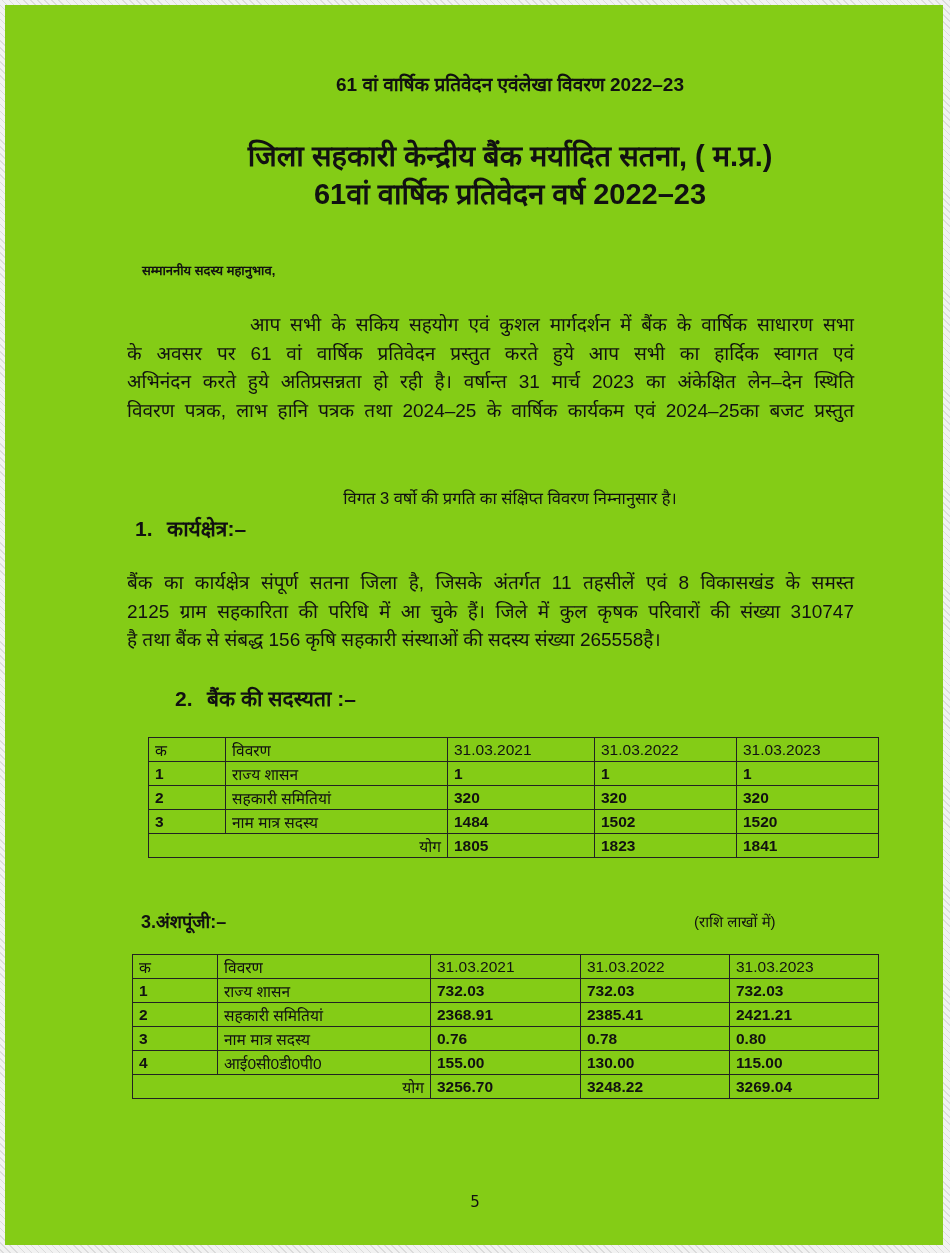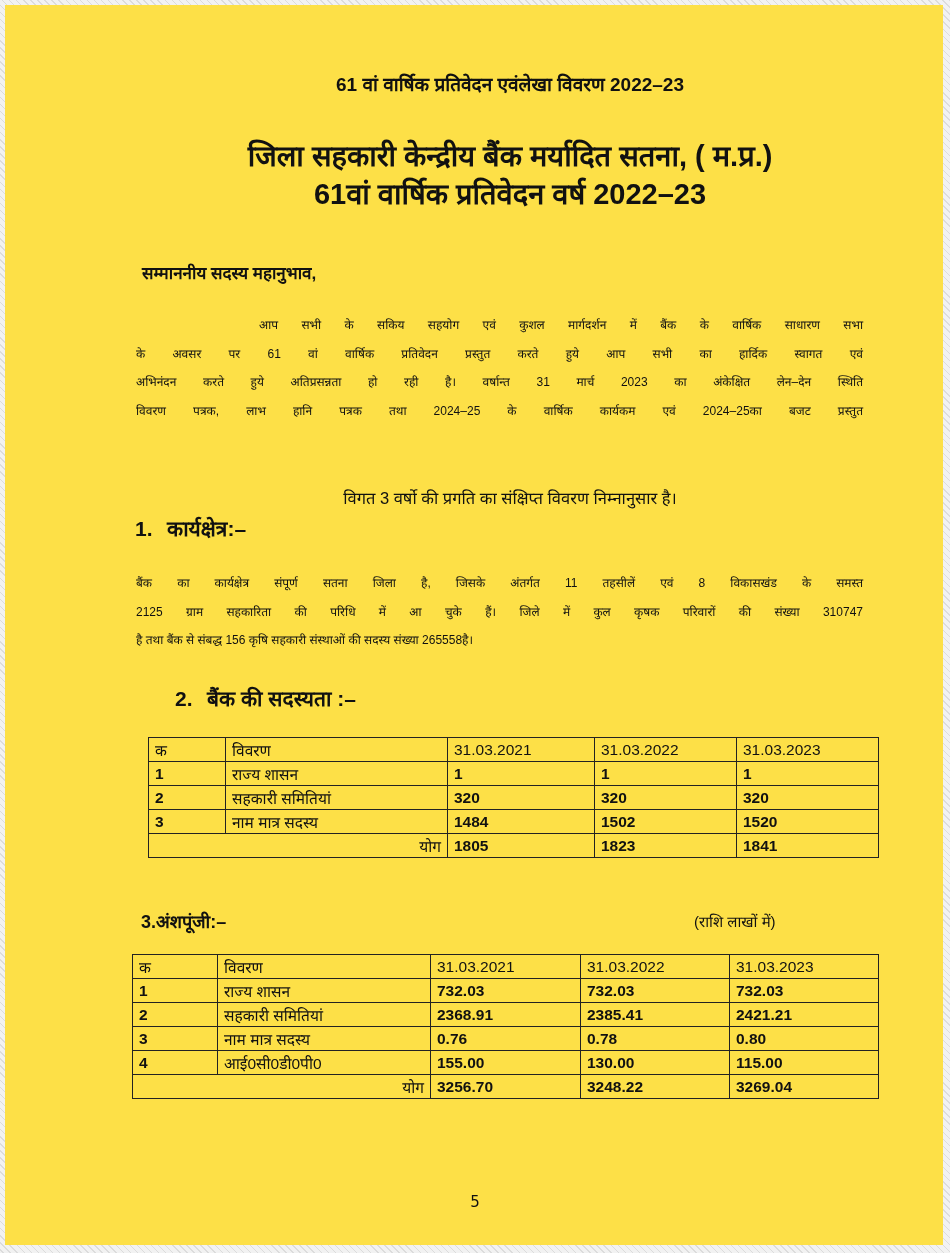--- a/index.html
+++ b/index.html
@@ -5,29 +5,29 @@
   html, body { margin: 0; padding: 0; }
   body {
     width: 950px; height: 1253px; position: relative; overflow: hidden;
     background-color: #e6e6e6;
     background-image: repeating-linear-gradient(45deg, #f2f2f2 0 2px, #dcdcdc 2px 3px, #f2f2f2 3px 5px);
     font-family: "Liberation Sans", "DejaVu Sans", sans-serif;
     color: #111;
   }
   .page {
     position: absolute; left: 5px; top: 5px; width: 938px; height: 1240px;
-    background: #fde047;
+    background: #84cc16;
   }
   .abs { position: absolute; white-space: nowrap; }
   .h-top { left: 0; width: 1010px; top: 66px; text-align: center; font-size: 19px; font-weight: bold; }
   .h-main { left: 0; width: 1010px; text-align: center; font-size: 29px; font-weight: bold; }
   .h-main.l1 { top: 130px; }
   .h-main.l2 { top: 168px; }
-  .salutation { left: 137px; top: 256px; font-size: 17px; font-weight: bold; }
-  .para { left: 131px; width: 727px; font-size: 12px; line-height: 28.6px; text-align: justify; white-space: normal; }
+  .salutation { left: 137px; top: 256px; font-size: 13px; font-weight: bold; }
+  .para { left: 122px; width: 727px; font-size: 19px; line-height: 28.6px; text-align: justify; white-space: normal; }
   .para .line { display: block; text-align-last: justify; height: 28.6px; }
   .para .line.last { text-align-last: left; }
   .p1 { top: 306px; }
   .p1 .first { padding-left: 123px; }
   .summary-line { left: 0; width: 1010px; text-align: center; top: 481px; font-size: 16.5px; }
   .sec-head { font-size: 21px; font-weight: bold; }
   .sec1 { left: 130px; top: 509px; }
   .sec2 { left: 130px; top: 679px; margin-left: 40px; }
   .sec-head .num { display: inline-block; width: 32px; }
   .p2 { top: 564px; }

